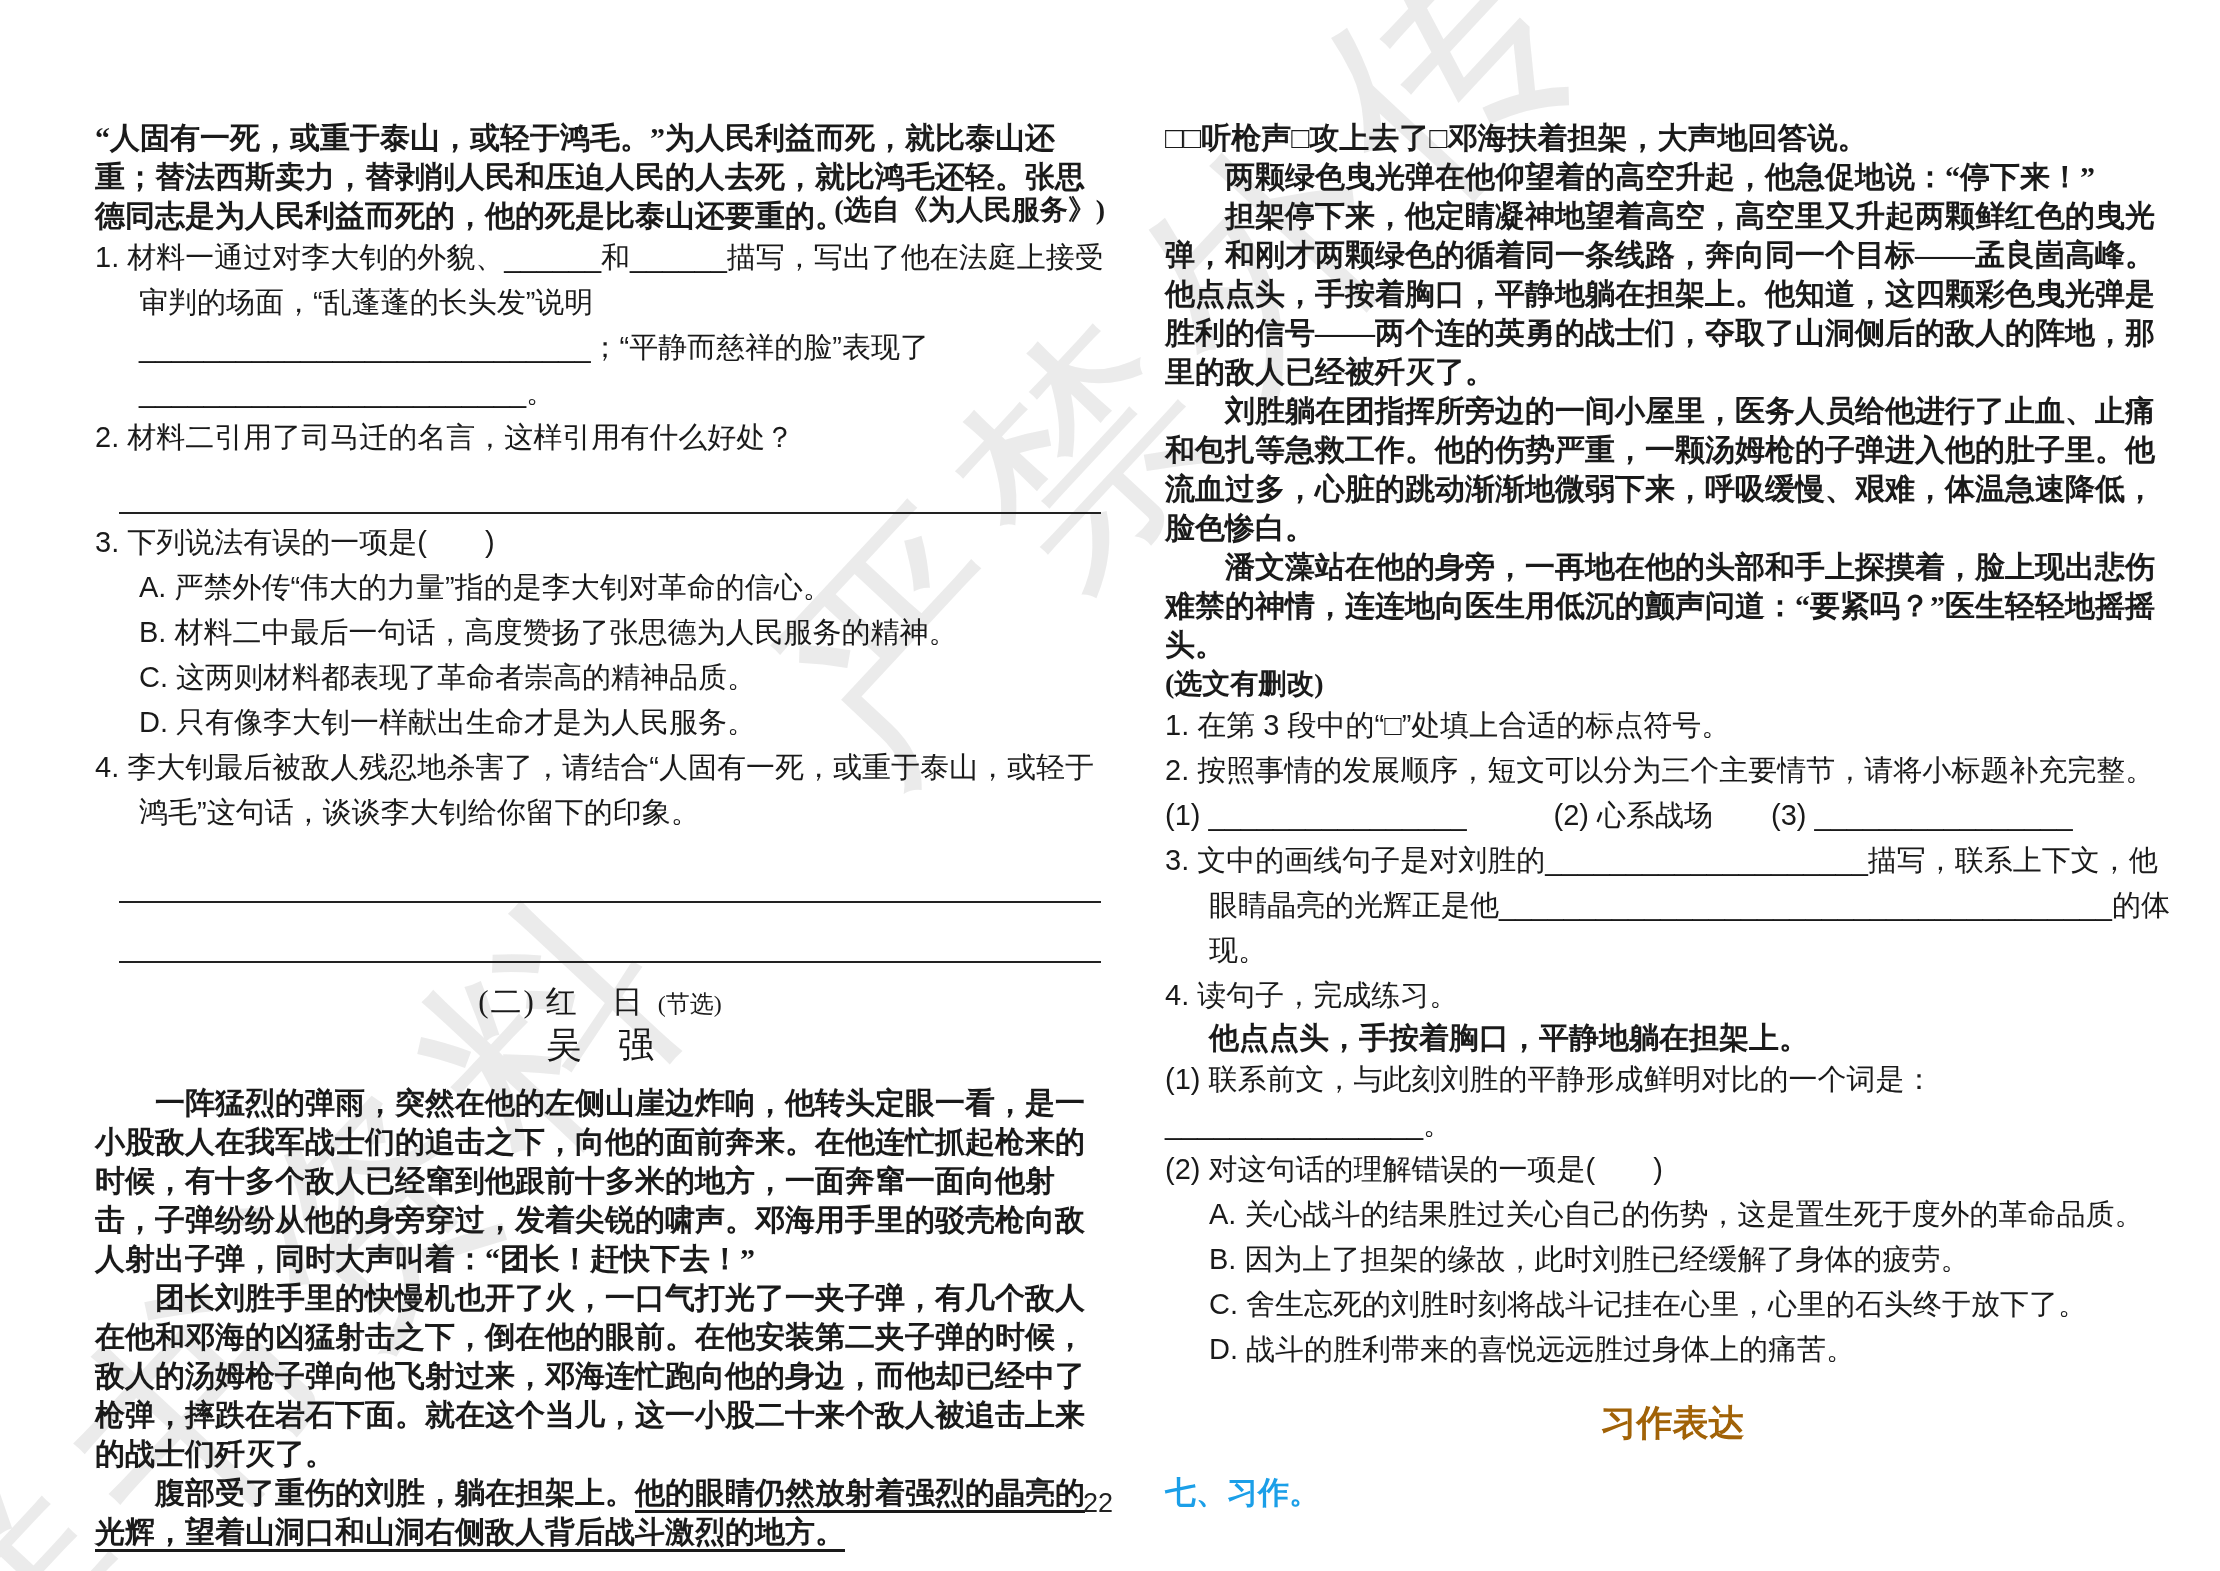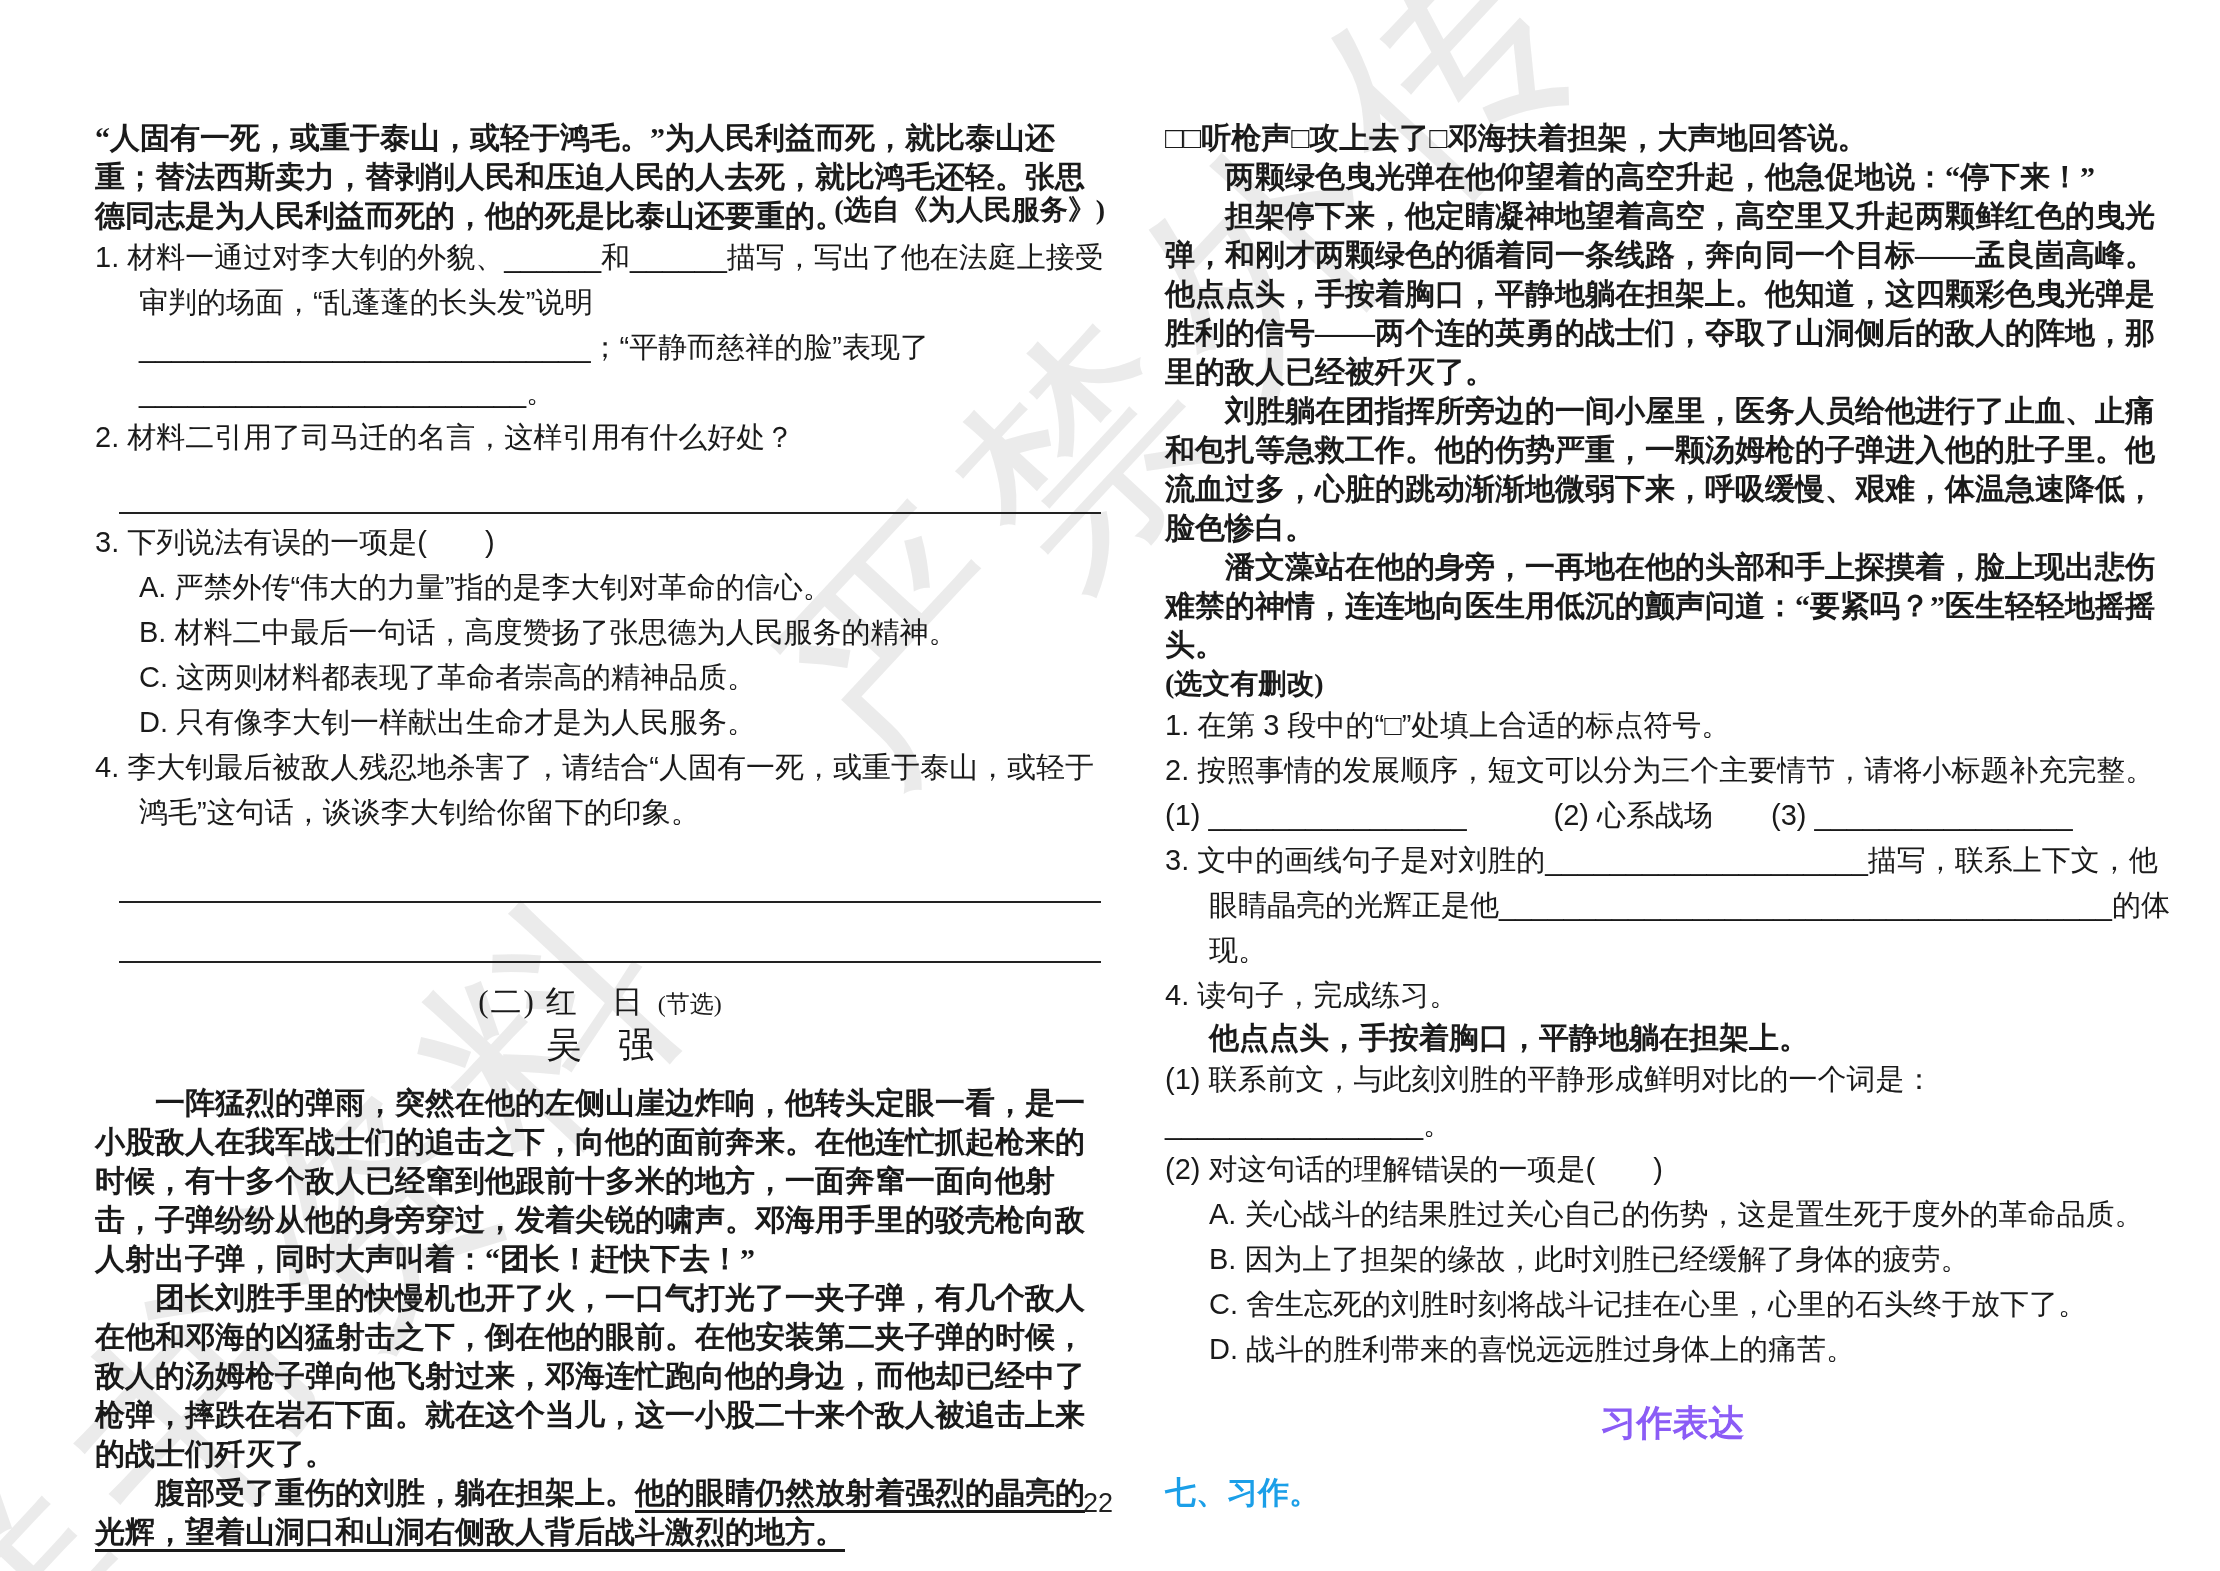--- a/index.html
+++ b/index.html
@@ -135,20 +135,20 @@
     <div class="hei q">3. 文中的画线句子是对刘胜的____________________描写，联系上下文，他眼睛晶亮的光辉正是他______________________________________的体现。</div>
     <div class="hei q">4. 读句子，完成练习。</div>
     <div class="kai indent44">他点点头，手按着胸口，平静地躺在担架上。</div>
     <div class="hei sub">(1) 联系前文，与此刻刘胜的平静形成鲜明对比的一个词是：________________。</div>
     <div class="hei sub">(2) 对这句话的理解错误的一项是(　　)</div>
     <div class="hei opt">A. 关心战斗的结果胜过关心自己的伤势，这是置生死于度外的革命品质。</div>
     <div class="hei opt">B. 因为上了担架的缘故，此时刘胜已经缓解了身体的疲劳。</div>
     <div class="hei opt">C. 舍生忘死的刘胜时刻将战斗记挂在心里，心里的石头终于放下了。</div>
     <div class="hei opt">D. 战斗的胜利带来的喜悦远远胜过身体上的痛苦。</div>
 
-    <div class="section-heading" style="color: #8b5cf6;">习作表达</div>
+    <div class="section-heading" style="color: #a16207;">习作表达</div>
     <div class="exercise-heading" style="color: rgb(27, 159, 232);">七、习作。</div>
 
   </div>
 
 </div>
 
 <div class="page-number">22</div>
 
 </body></html>

